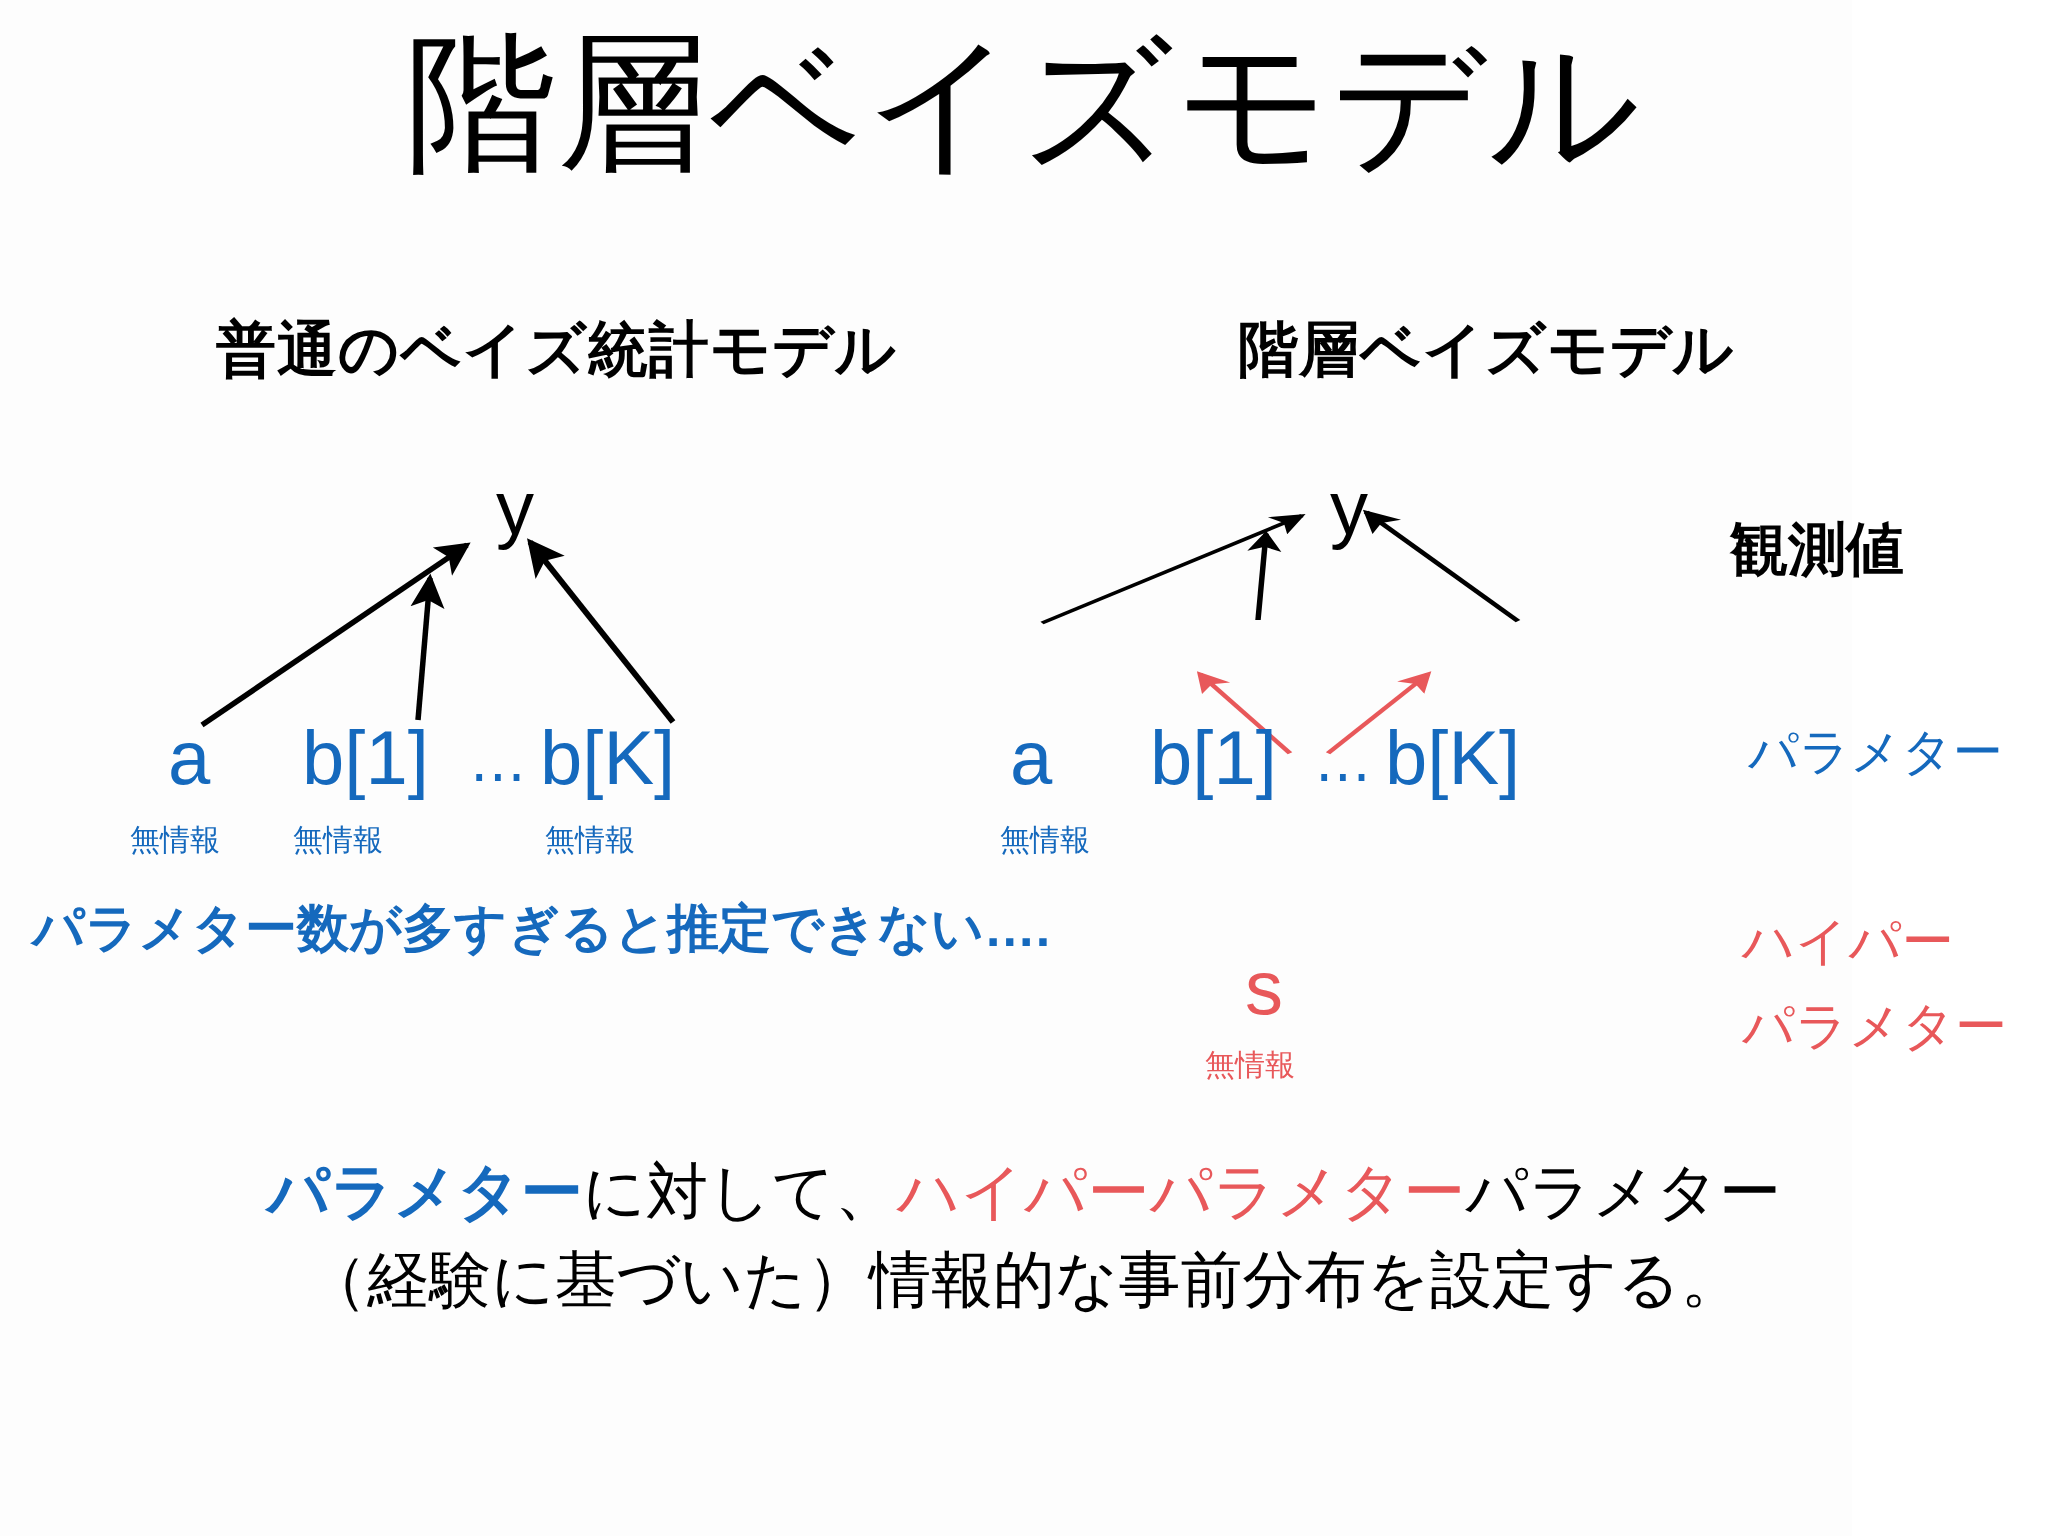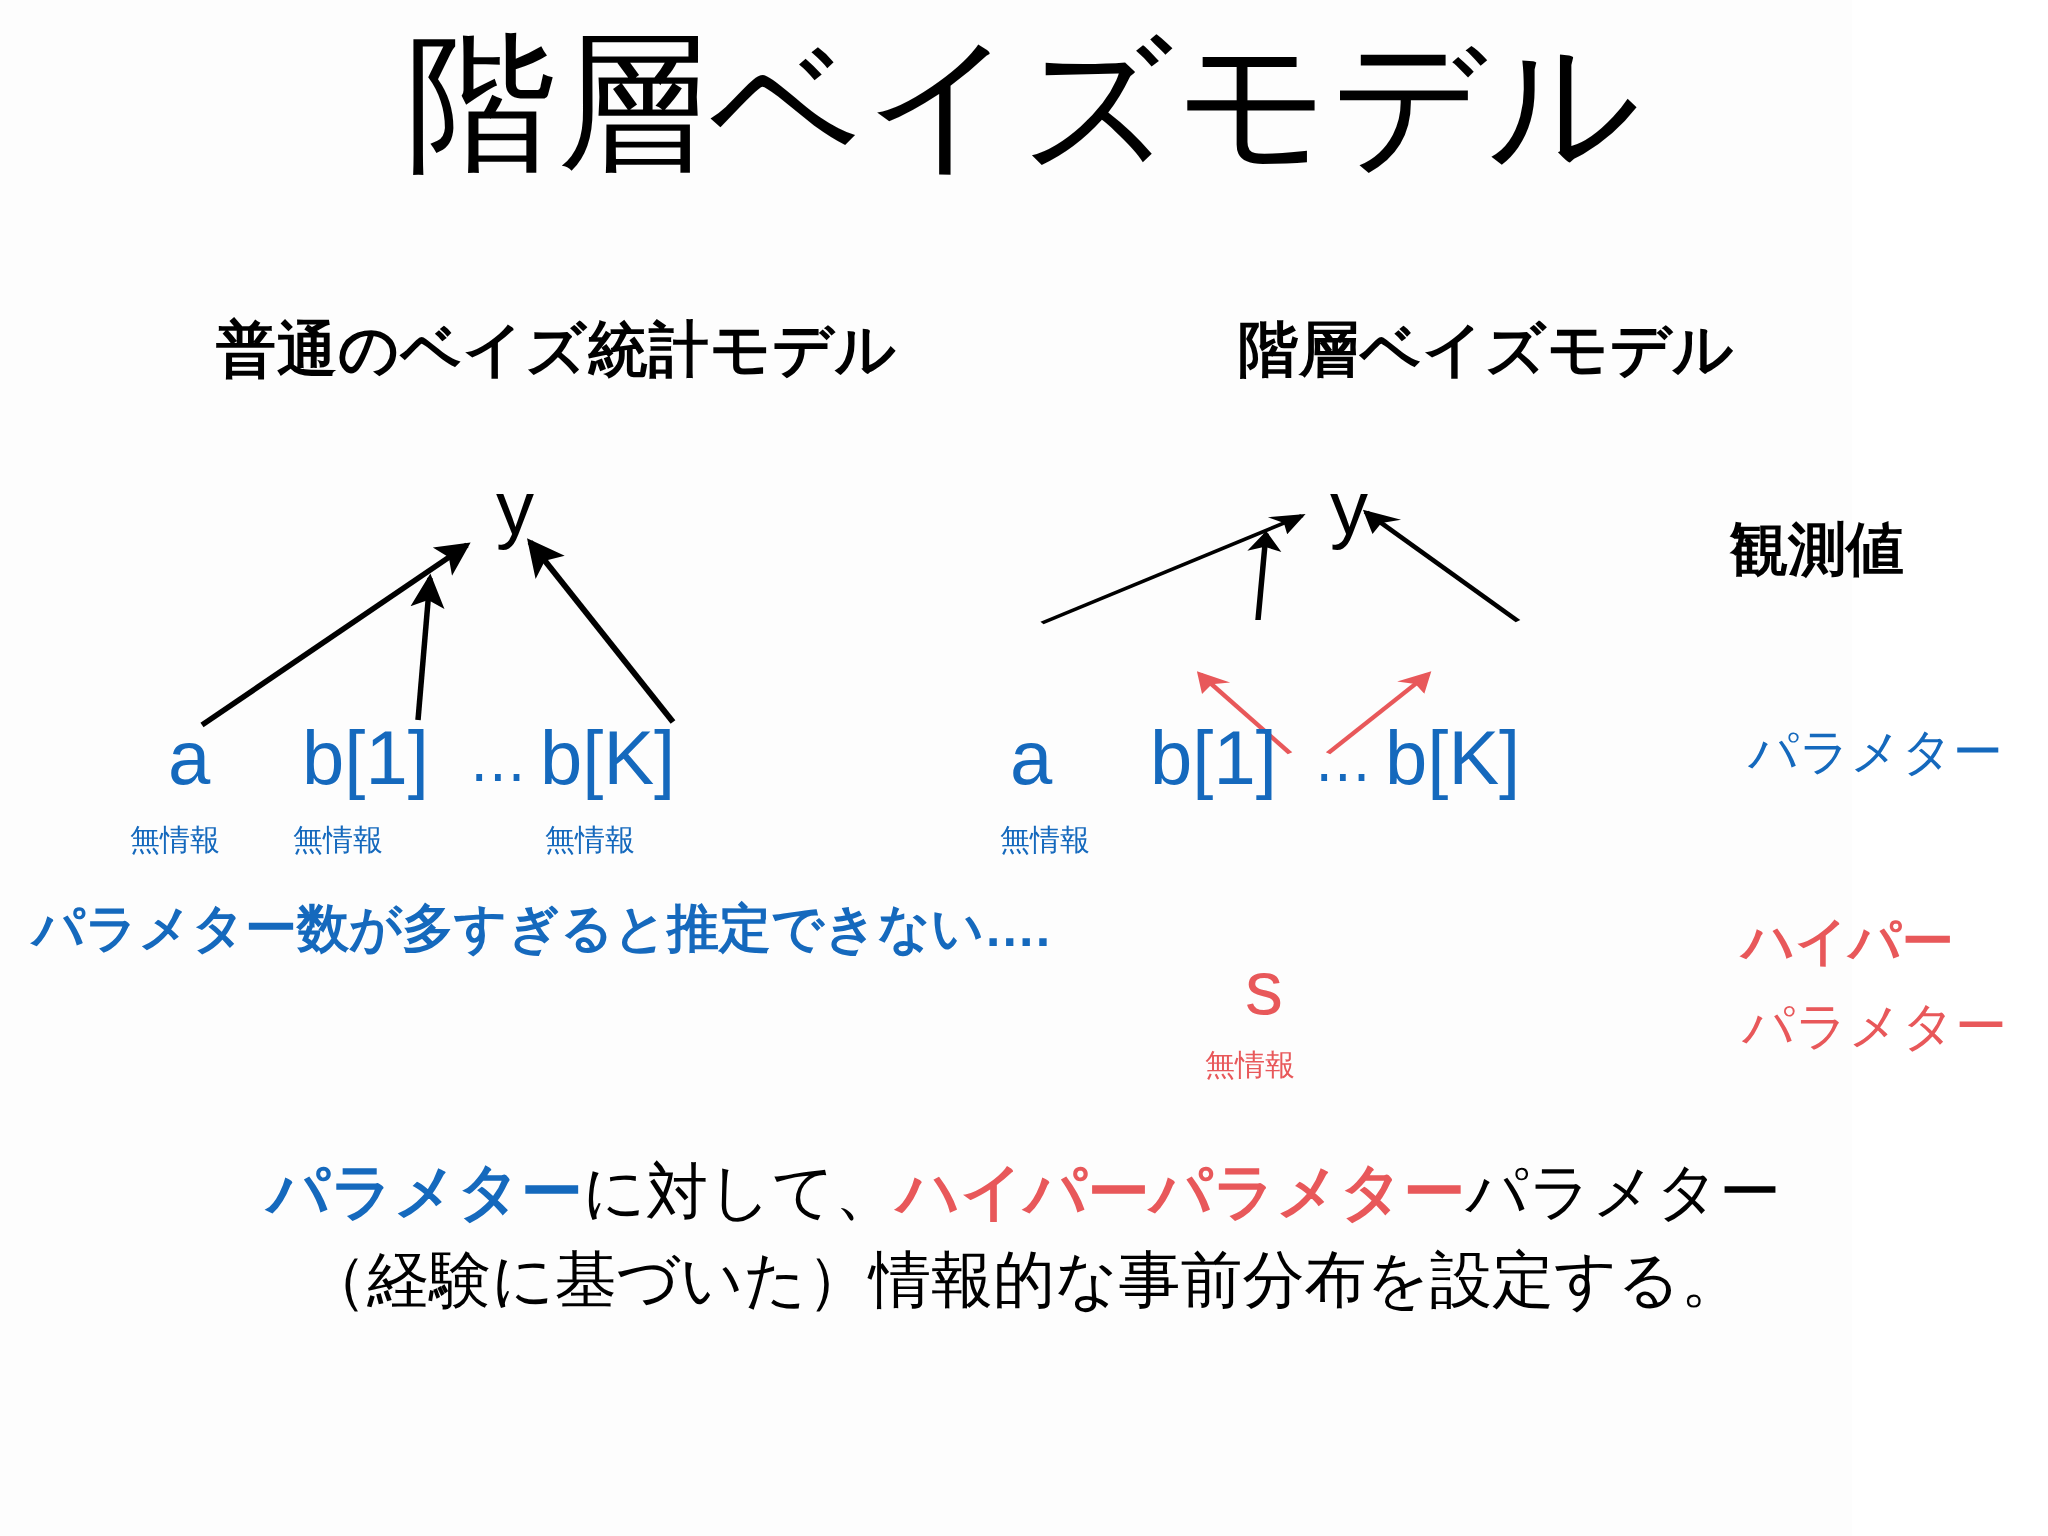--- a/index.html
+++ b/index.html
@@ -130,21 +130,21 @@
     top: 727px;
     left: 1748px;
     font-size: 50px;
     font-weight: 400;
     color: #1569bd;
   }
   #annot-hyper1 {
     top: 915px;
     left: 1742px;
     font-size: 52px;
-    font-weight: 700;
+    font-weight: 400;
     color: #e8585a;
   }
   #annot-hyper2 {
     top: 1000px;
     left: 1742px;
     font-size: 52px;
     font-weight: 400;
     color: #e8585a;
   }
 
@@ -166,21 +166,21 @@
     top: 1148px;
     left: 0;
     width: 2048px;
     text-align: center;
     font-size: 62px;
     line-height: 1.42;
     color: #000000;
   }
   #conclusion .ln { white-space: nowrap; display: block; }
   .em-blue { color: #1569bd; font-weight: 700; }
-  .em-red  { color: #e8585a; font-weight: 700; }
+  .em-red  { color: #e8585a; font-weight: 400; }
 </style>
 </head>
 <body>
 
 <div class="slide">
 
   <div class="slide-title">階層ベイズモデル</div>
 
   <div class="panel-header" id="hdr-left">普通のベイズ統計モデル</div>
 

